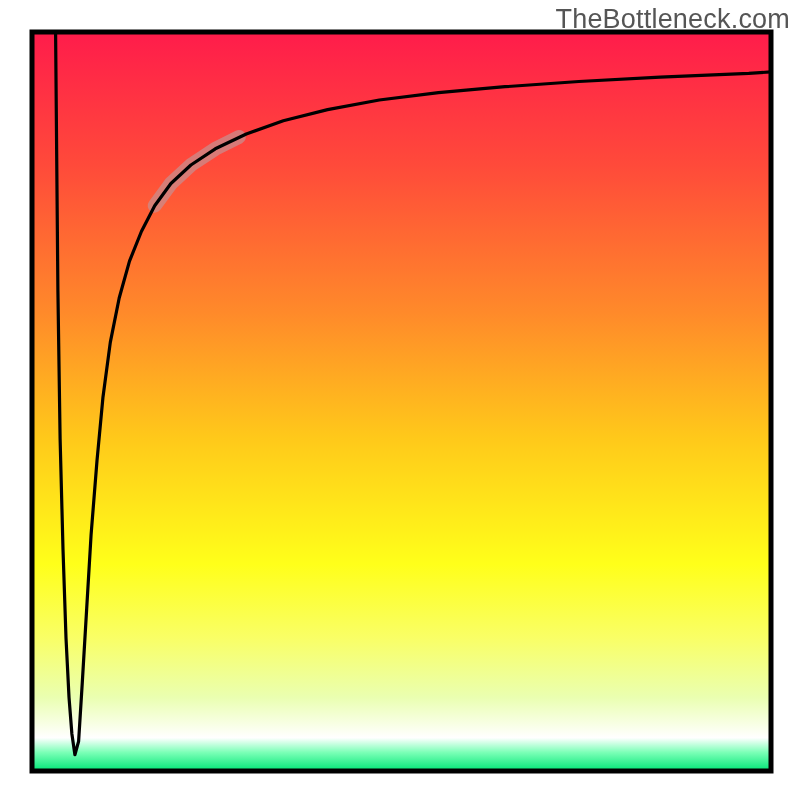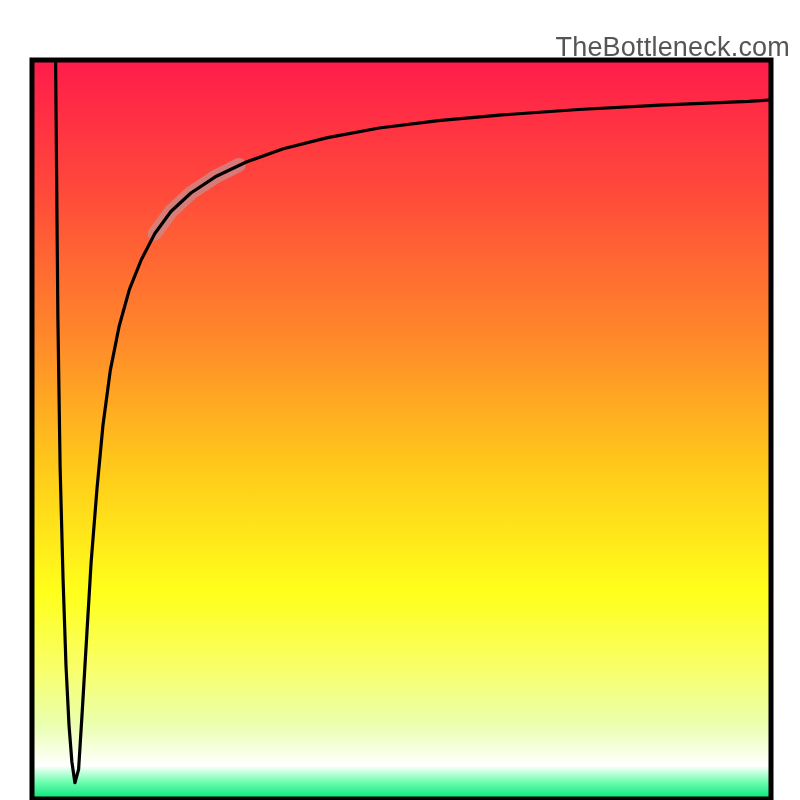--- a/index.html
+++ b/index.html
@@ -8,21 +8,20 @@
     width: 800px;
     height: 800px;
     overflow: hidden;
     background: #fff;
     font-family: Arial, Helvetica, sans-serif;
   }
   .frame {
     position: relative;
     width: 800px;
     height: 728px;
-    margin-top: 28px;
   }
   .watermark {
     position: absolute;
     top: 4px;
     right: 10px;
     font-size: 27px;
     font-weight: 500;
     color: #555;
     letter-spacing: 0.2px;
     z-index: 10;

